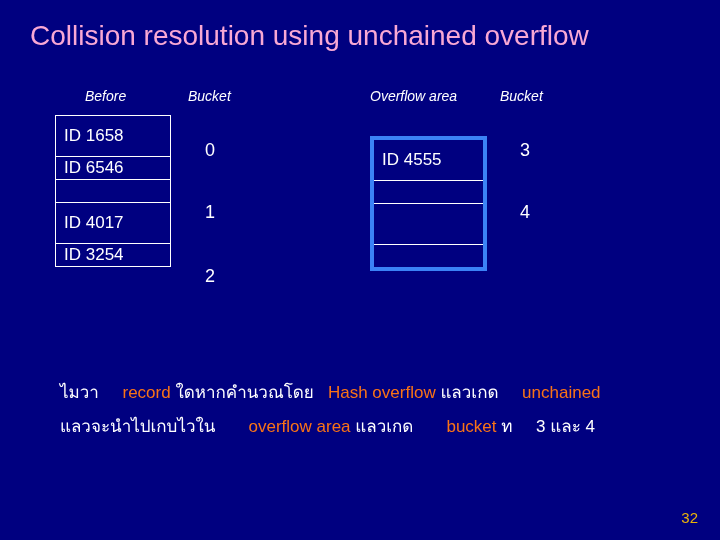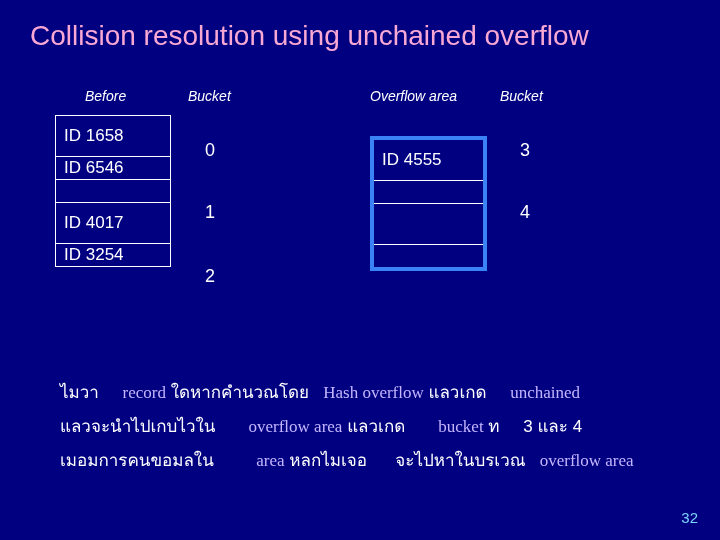--- a/index.html
+++ b/index.html
@@ -70,28 +70,27 @@
     left: 60px;
     top: 378px;
     width: 620px;
     font-size: 17px;
     line-height: 30px;
   }
   .paragraph .line {
     margin-bottom: 4px;
   }
   .paragraph span.en {
-    color: #c4b5fd;
-    font-family: Liberation Serif, serif;
+    color: #f97316;
   }
   .page-num {
     position: absolute;
     right: 22px;
     bottom: 14px;
-    color: #7dd3fc;
+    color: #eab308;
     font-size: 15px;
   }
 </style>
 </head>
 <body>
 
 <div class="title">Collision resolution using unchained overflow</div>
 
 <div class="label" style="top:88px; left:85px;">Before</div>
 <div class="label" style="top:88px; left:188px; font-style:italic;">Bucket</div>
@@ -154,22 +153,15 @@
   <div class="line">
     <span>แลวจะนำไปเกบไวใน</span>&nbsp;&nbsp;&nbsp;&nbsp;&nbsp;&nbsp;
     <span class="en">overflow area</span>
     <span>แลวเกด</span>&nbsp;&nbsp;&nbsp;&nbsp;&nbsp;&nbsp;
     <span class="en">bucket</span>
     <span>ท</span>&nbsp;&nbsp;&nbsp;&nbsp;
     <span>3</span>
     <span>และ</span>
     <span>4</span>
   </div>
-  <div class="line">
-    <span>เมอมการคนขอมลใน</span>&nbsp;&nbsp;&nbsp;&nbsp;&nbsp;&nbsp;&nbsp;&nbsp;
-    <span class="en">area</span>
-    <span>หลกไมเจอ</span>&nbsp;&nbsp;&nbsp;&nbsp;&nbsp;
-    <span>จะไปหาในบรเวณ</span>&nbsp;&nbsp;
-    <span class="en">overflow area</span>
-  </div>
 </div>
 
 <div class="page-num">32</div>
 
 </body></html>

